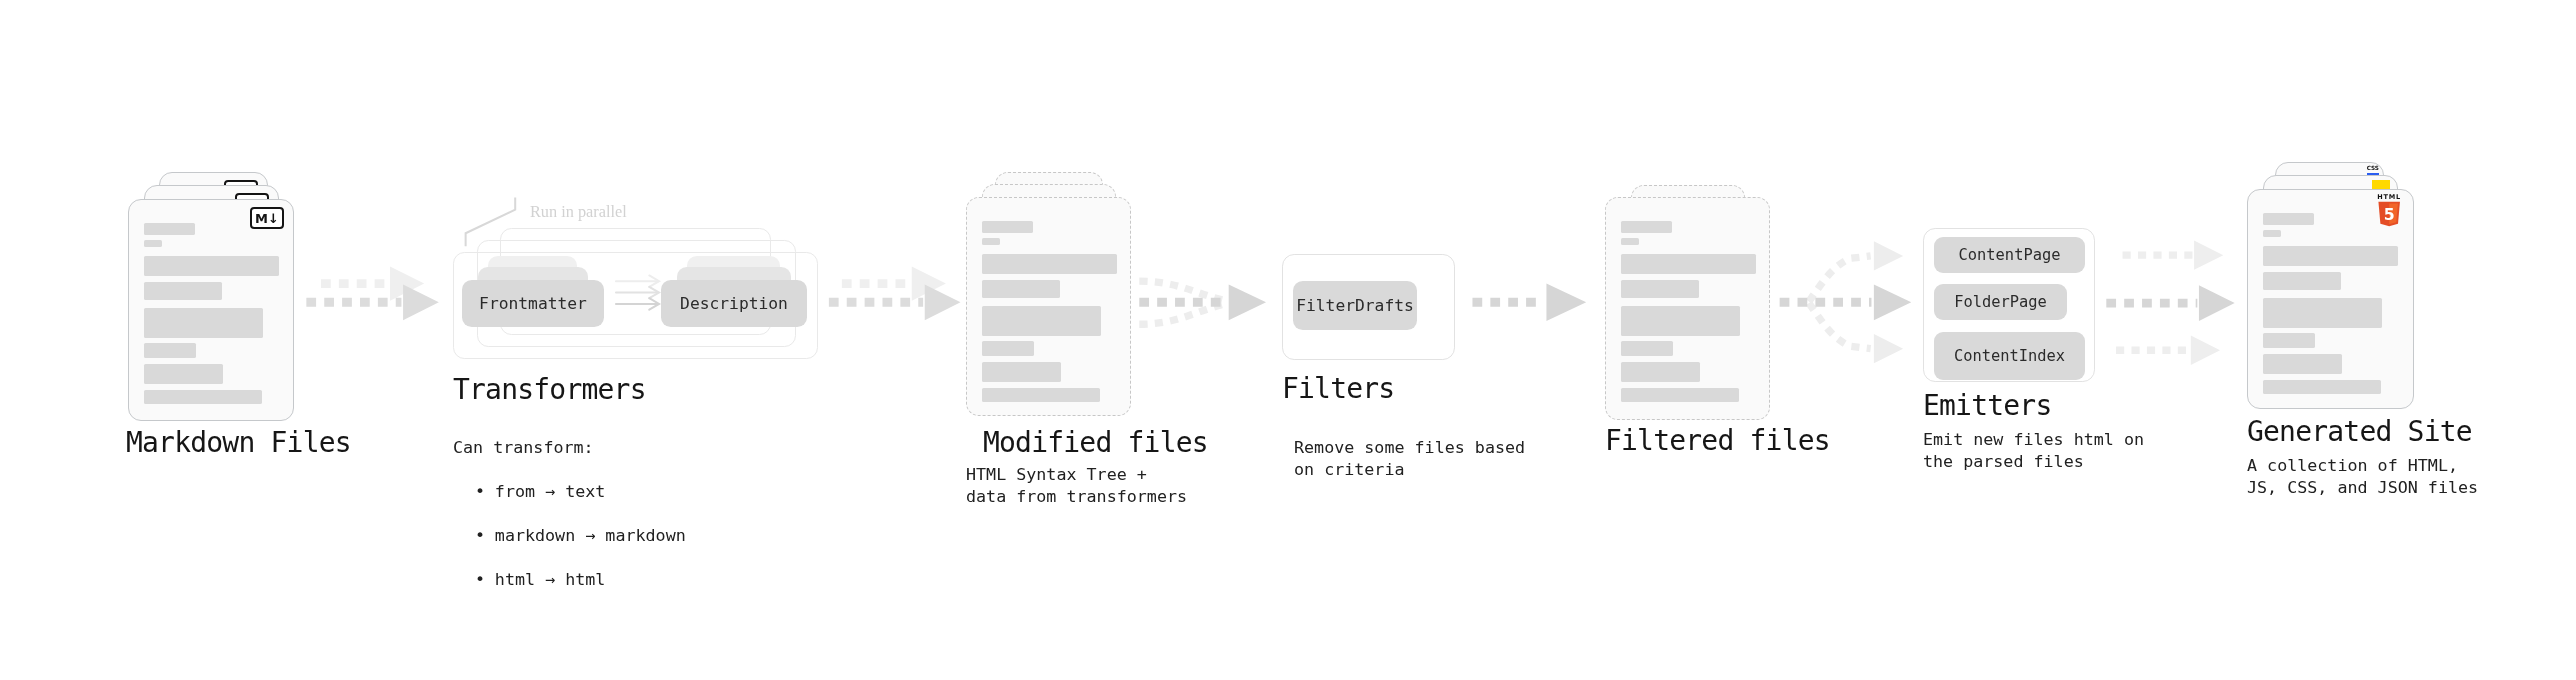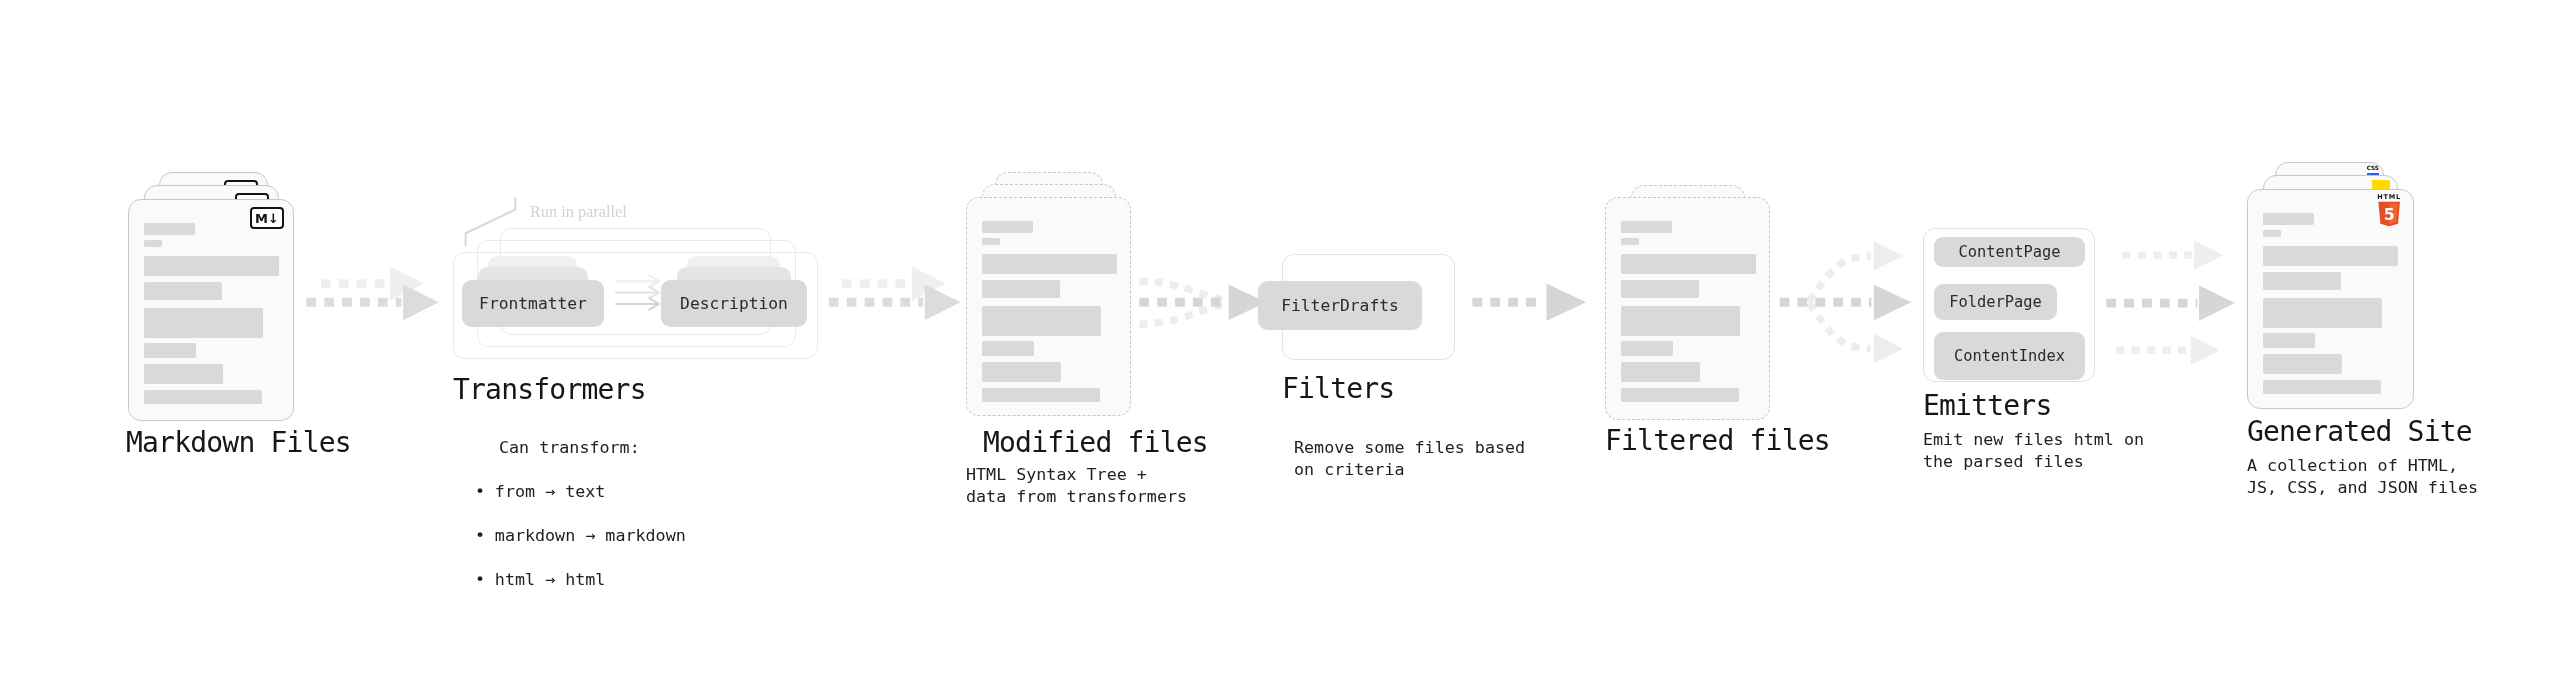--- a/index.html
+++ b/index.html
@@ -85,21 +85,21 @@
     <div class="gbtn l2" style="left:478px;top:267px;width:110px;height:47px;"></div>
     <div class="gbtn" style="left:462px;top:280px;width:142px;height:47px;">Frontmatter</div>
 
     <div class="gbtn l3" style="left:687px;top:256px;width:93px;height:47px;"></div>
     <div class="gbtn l2" style="left:677px;top:267px;width:114px;height:47px;"></div>
     <div class="gbtn" style="left:661px;top:280px;width:146px;height:47px;">Description</div>
 
     <div class="note" style="left:530px;top:202px;">Run in parallel</div>
 
     <div class="stage-title" style="left:453px;top:376px;">Transformers</div>
-    <div class="stage-sub" style="left:453px;top:414px;text-align:center;">
+    <div class="stage-sub" style="left:453px;top:414px;">
       <div>Can transform:</div>
       <div class="trow"><span>•</span><span>from → text</span></div>
       <div class="trow"><span>•</span><span>markdown → markdown</span></div>
       <div class="trow"><span>•</span><span>html → html</span></div>
     </div>
   </div>
 
   <div>
     <div class="doc dashed" style="left:995px;top:172px;width:108px;height:219px;"></div>
     <div class="doc dashed" style="left:982px;top:184px;width:134px;height:219px;"></div>
@@ -115,21 +115,21 @@
           <i class="b8"></i>
       </div>
     </div>
     <div class="stage-title" style="left:966px;top:429px;margin-left:17px;">Modified files</div>
     <div class="stage-sub" style="left:966px;top:463px;">HTML Syntax Tree +
 data from transformers</div>
   </div>
 
   <div>
     <div class="pcard" style="left:1282px;top:254px;width:173px;height:106px;"></div>
-    <div class="gbtn" style="left:1258px;top:281px;width:164px;height:49px;">FilterDrafts</div>
+    <div class="gbtn" style="left:1293px;top:281px;width:124px;height:49px;">FilterDrafts</div>
     <div class="stage-title" style="left:1282px;top:375px;">Filters</div>
     <div class="stage-sub" style="left:1282px;top:436px;margin-left:12px;">Remove some files based
 on criteria</div>
   </div>
 
   <div>
     <div class="doc dashed" style="left:1631px;top:185px;width:114px;height:223px;"></div>
     <div class="doc dashed" style="left:1605px;top:197px;width:165px;height:223px;">
       <div class="bars">
         <i class="b1"></i>
@@ -140,22 +140,22 @@
           <i class="b6"></i>
           <i class="b7"></i>
           <i class="b8"></i>
       </div>
     </div>
     <div class="stage-title" style="left:1605px;top:427px;">Filtered files</div>
   </div>
 
   <div>
     <div class="pcard" style="left:1923px;top:228px;width:172px;height:154px;"></div>
-    <div class="gbtn" style="left:1934px;top:237px;width:151px;height:30px;border-radius:9px;font-size:15.4px;">ContentPage</div>
-    <div class="gbtn" style="left:1934px;top:284px;width:123px;height:36px;border-radius:9px;font-size:15.4px;">FolderPage</div>
+    <div class="gbtn" style="left:1934px;top:237px;width:151px;height:36px;border-radius:9px;font-size:15.4px;">ContentPage</div>
+    <div class="gbtn" style="left:1934px;top:284px;width:133px;height:36px;border-radius:9px;font-size:15.4px;">FolderPage</div>
     <div class="gbtn" style="left:1934px;top:332px;width:151px;height:48px;border-radius:9px;font-size:15.4px;">ContentIndex</div>
     <div class="stage-title" style="left:1923px;top:392px;">Emitters</div>
     <div class="stage-sub" style="left:1923px;top:428px;">Emit new files html on
 the parsed files</div>
   </div>
 
   <div>
     <div class="doc" style="left:2275px;top:162px;width:109px;height:220px;">
       <span class="css-badge">CSS</span>
     </div>

